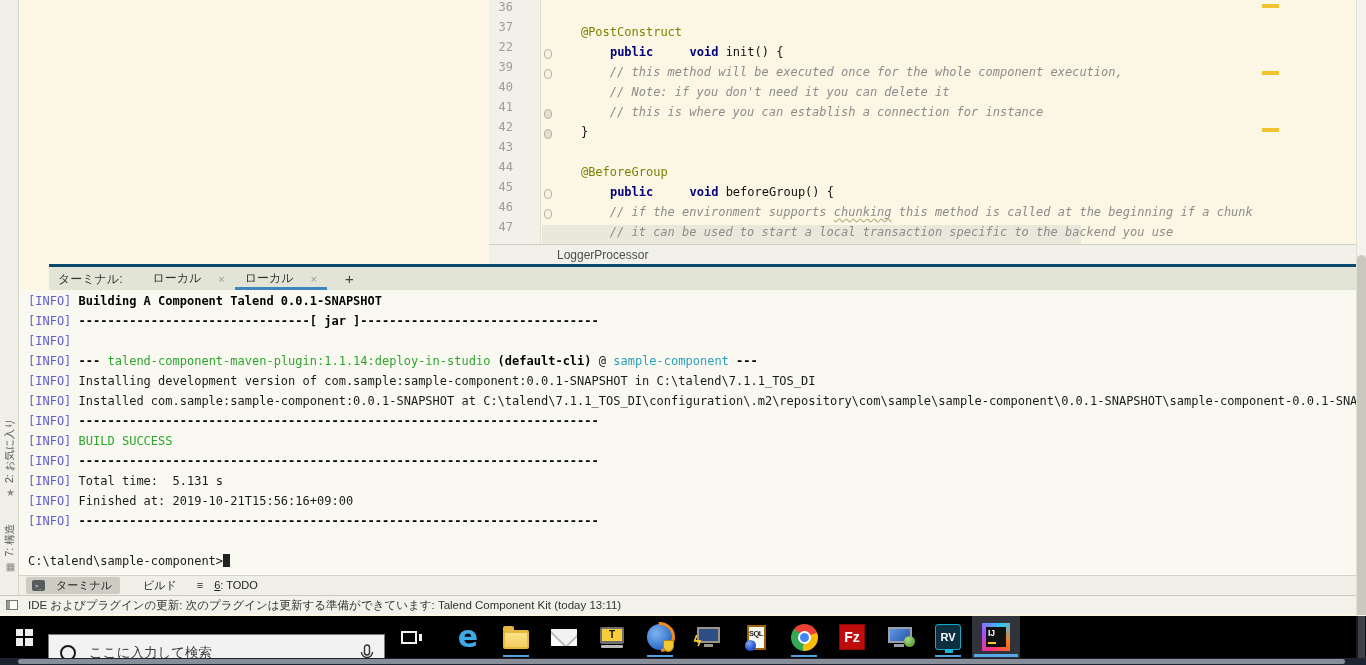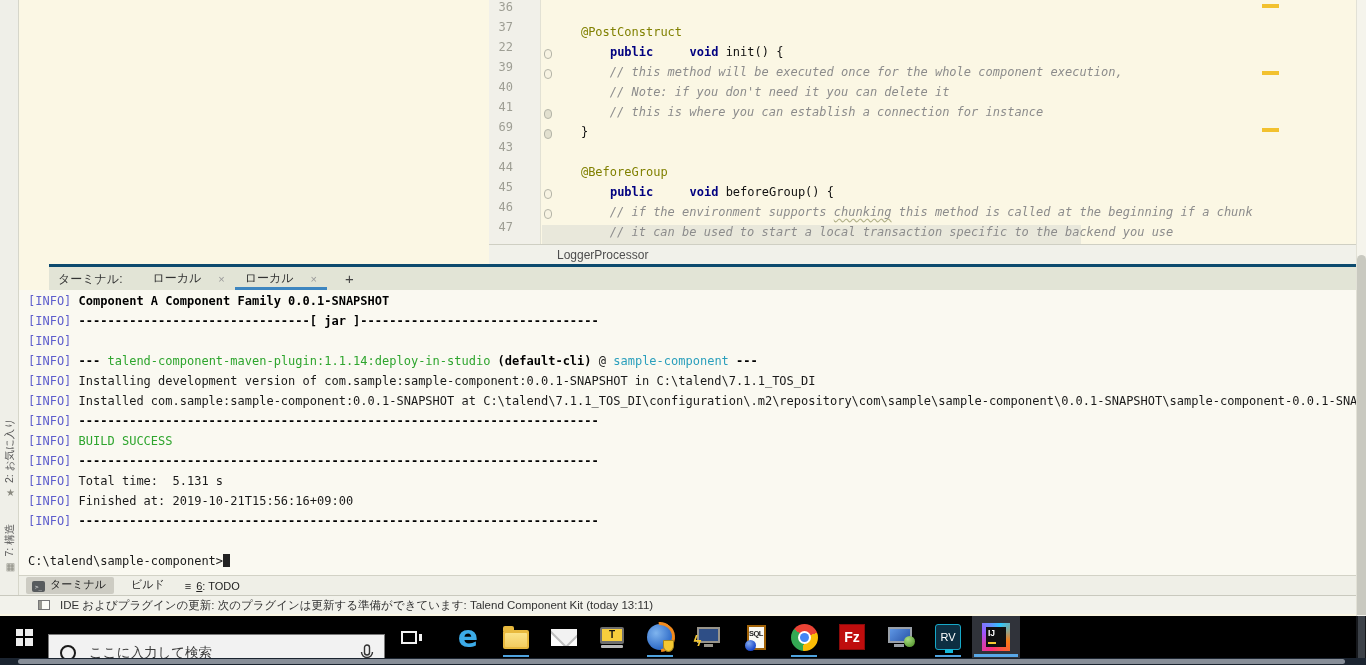--- a/index.html
+++ b/index.html
@@ -58,29 +58,29 @@
   .ts-p { color:#1A1A1A; }
   .ts-i { color:#5E5ECD; }
   .ts-b { color:#000; font-weight:bold; }
   .ts-g { color:#2EA52E; }
   .ts-c { color:#2A9FBC; }
   .ts-cur { display:inline-block; width:7px; height:13px; background:#222; vertical-align:-2px; }
 
   
   #tw-bar { left:19px; top:575px; width:1337px; height:20px; background:#EFEFE7; border-top:1px solid #D2D2C6;
             display:flex; align-items:center; gap:6px; padding-left:7px; }
-  .twbtn { display:flex; align-items:flex-end; gap:5px; padding:1px 8px 2px 6px; font-size:11px; color:#222; border-radius:2px; height:17px; }
+  .twbtn { display:flex; align-items:center; gap:11px; padding:1px 8px 2px 6px; font-size:11px; color:#222; border-radius:2px; height:17px; }
   .twbtn.active { background:#CDCCC3; }
   .twbtn .pfx { text-decoration:underline; }
   .tbico-terminal { width:13px; height:11px; background:#575B5D; border-radius:2px; color:#EFEFEF;
                     font:6px "DejaVu Sans Mono",monospace; line-height:11px; text-align:center; }
 
   
   #status-bar { left:0; top:595px; width:1366px; height:19px; background:#F2F2EB; border-top:1px solid #C9C9BE;
-                display:flex; align-items:center;padding-left:32px; }
+                display:flex; align-items:center; }
   .st-ico { width:12px; height:10px; border:1px solid #777; margin-left:6px; position:relative; background:#FDFDF8; }
   .st-ico::before { content:''; position:absolute; left:0; top:0; width:3px; height:8px; background:#9A9A92; }
   #status-text { margin-left:10px; font-size:11.5px; color:#333; }
 
   
   #taskbar { left:0; top:616px; width:1366px; height:42px; background:#000; display:flex; align-items:stretch; }
   .tb-btn { display:flex; align-items:center; justify-content:center; }
   #start-btn { width:48px; }
   .winlogo { width:17px; height:17px; display:grid; grid-template-columns:1fr 1fr; grid-template-rows:1fr 1fr; gap:2px; }
   .winlogo i { background:#EDEDED; }
@@ -131,21 +131,21 @@
   .ti-chrome::after { content:''; position:absolute; left:9px; top:9px; width:9px; height:9px; background:#4285F4; border-radius:50%; }
   .ti-filezilla { width:26px; height:26px; background:#BF0D0D; border:1px solid #8A0A0A; display:flex; align-items:center; justify-content:center; }
   .ti-filezilla .tglyph { color:#FFF; font-weight:bold; font-size:14px; }
   .ti-pcremote { position:relative; width:24px; height:16px; border:2px solid #9AA0A8;
                  background:linear-gradient(135deg,#5E96E4,#2A55A8); margin-bottom:4px; }
   .ti-pcremote::after { content:''; position:absolute; right:-5px; bottom:-6px; width:11px; height:11px; border-radius:50%;
                         background:radial-gradient(circle at 35% 30%, #A8DD80, #5F9E38 75%); }
   .ti-pcremote::before { content:''; position:absolute; bottom:-6px; left:4px; width:10px; height:3px; background:#9AA0A8; }
   .ti-realvnc { position:relative; width:26px; height:26px; background:#0D2F42; border:1px solid #16A8C8; border-radius:3px;
                 display:flex; align-items:center; justify-content:center; }
-  .ti-realvnc .tglyph { color:#FFF; font-weight:normal; font-size:11px; }
+  .ti-realvnc .tglyph { color:#FFF; font-weight:bold; font-size:11px; }
   .ti-realvnc::after { content:''; position:absolute; bottom:-4px; left:9px; width:8px; height:4px; background:#15B8D8; }
   .ti-intellij { position:relative; width:28px; height:28px;
                  background:conic-gradient(from 200deg, #FC2D79, #9E55FF, #2DC9FF, #F97A12, #FC2D79); }
   .ti-intellij::before { content:''; position:absolute; inset:4px; background:#101010; }
   .ti-intellij .tglyph { position:absolute; left:6px; top:5px; color:#FFF; font-weight:bold; font-size:8.5px; }
   .ti-intellij::after { content:''; position:absolute; left:6px; bottom:7px; width:8px; height:2px; background:#F5C832; }
 
   
   #right-rail { left:1356px; top:0; width:10px; height:616px; background:#F5F4EC; border-left:1px solid #E2E1D6; }
   #right-thumb { left:1357px; top:255px; width:9px; height:360px; background:#C9C9C0; border-radius:5px 5px 0 0; }
@@ -160,21 +160,21 @@
 <div id="screen">
 
   <div class="abs" id="gutter">
     <div id="gutter-numbers">
         <div class="gnum">36</div>
         <div class="gnum">37</div>
         <div class="gnum">22</div>
         <div class="gnum">39</div>
         <div class="gnum">40</div>
         <div class="gnum">41</div>
-        <div class="gnum">69</div>
+        <div class="gnum">42</div>
         <div class="gnum">43</div>
         <div class="gnum">44</div>
         <div class="gnum">45</div>
         <div class="gnum">46</div>
         <div class="gnum">47</div>
       </div>
   </div>
   <div class="abs" id="code-region">
     <div id="line-highlight" style="display: block; top: 220px;"></div>
     <div id="code-lines">
@@ -217,21 +217,21 @@
         </div>
         <div class="ttab active">
           <span>ローカル</span>
           <span class="ttab-close">×</span>
         </div>
       </div>
     <div class="tplus">+</div>
   </div>
   <div class="abs" id="term-body">
     <div id="term-lines">
-        <div class="trow"><span class="ts-i">[INFO] </span><span class="ts-b">Component A Component Family 0.0.1-SNAPSHOT</span></div>
+        <div class="trow"><span class="ts-i">[INFO] </span><span class="ts-b">Building A Component Talend 0.0.1-SNAPSHOT</span></div>
         <div class="trow"><span class="ts-i">[INFO] </span><span class="ts-b">--------------------------------[ jar ]---------------------------------</span></div>
         <div class="trow"><span class="ts-i">[INFO] </span></div>
         <div class="trow"><span class="ts-i">[INFO] </span><span class="ts-b">--- </span><span class="ts-g">talend-component-maven-plugin:1.1.14:deploy-in-studio</span><span class="ts-b"> (default-cli)</span><span class="ts-p"> @ </span><span class="ts-c">sample-component</span><span class="ts-b"> ---</span></div>
         <div class="trow"><span class="ts-i">[INFO] </span><span class="ts-p">Installing development version of com.sample:sample-component:0.0.1-SNAPSHOT in C:\talend\7.1.1_TOS_DI</span></div>
         <div class="trow"><span class="ts-i">[INFO] </span><span class="ts-p">Installed com.sample:sample-component:0.0.1-SNAPSHOT at C:\talend\7.1.1_TOS_DI\configuration\.m2\repository\com\sample\sample-component\0.0.1-SNAPSHOT\sample-component-0.0.1-SNAPSHOT.jar</span></div>
         <div class="trow"><span class="ts-i">[INFO] </span><span class="ts-b">------------------------------------------------------------------------</span></div>
         <div class="trow"><span class="ts-i">[INFO] </span><span class="ts-g">BUILD SUCCESS</span></div>
         <div class="trow"><span class="ts-i">[INFO] </span><span class="ts-b">------------------------------------------------------------------------</span></div>
         <div class="trow"><span class="ts-i">[INFO] </span><span class="ts-p">Total time:  5.131 s</span></div>
         <div class="trow"><span class="ts-i">[INFO] </span><span class="ts-p">Finished at: 2019-10-21T15:56:16+09:00</span></div>

